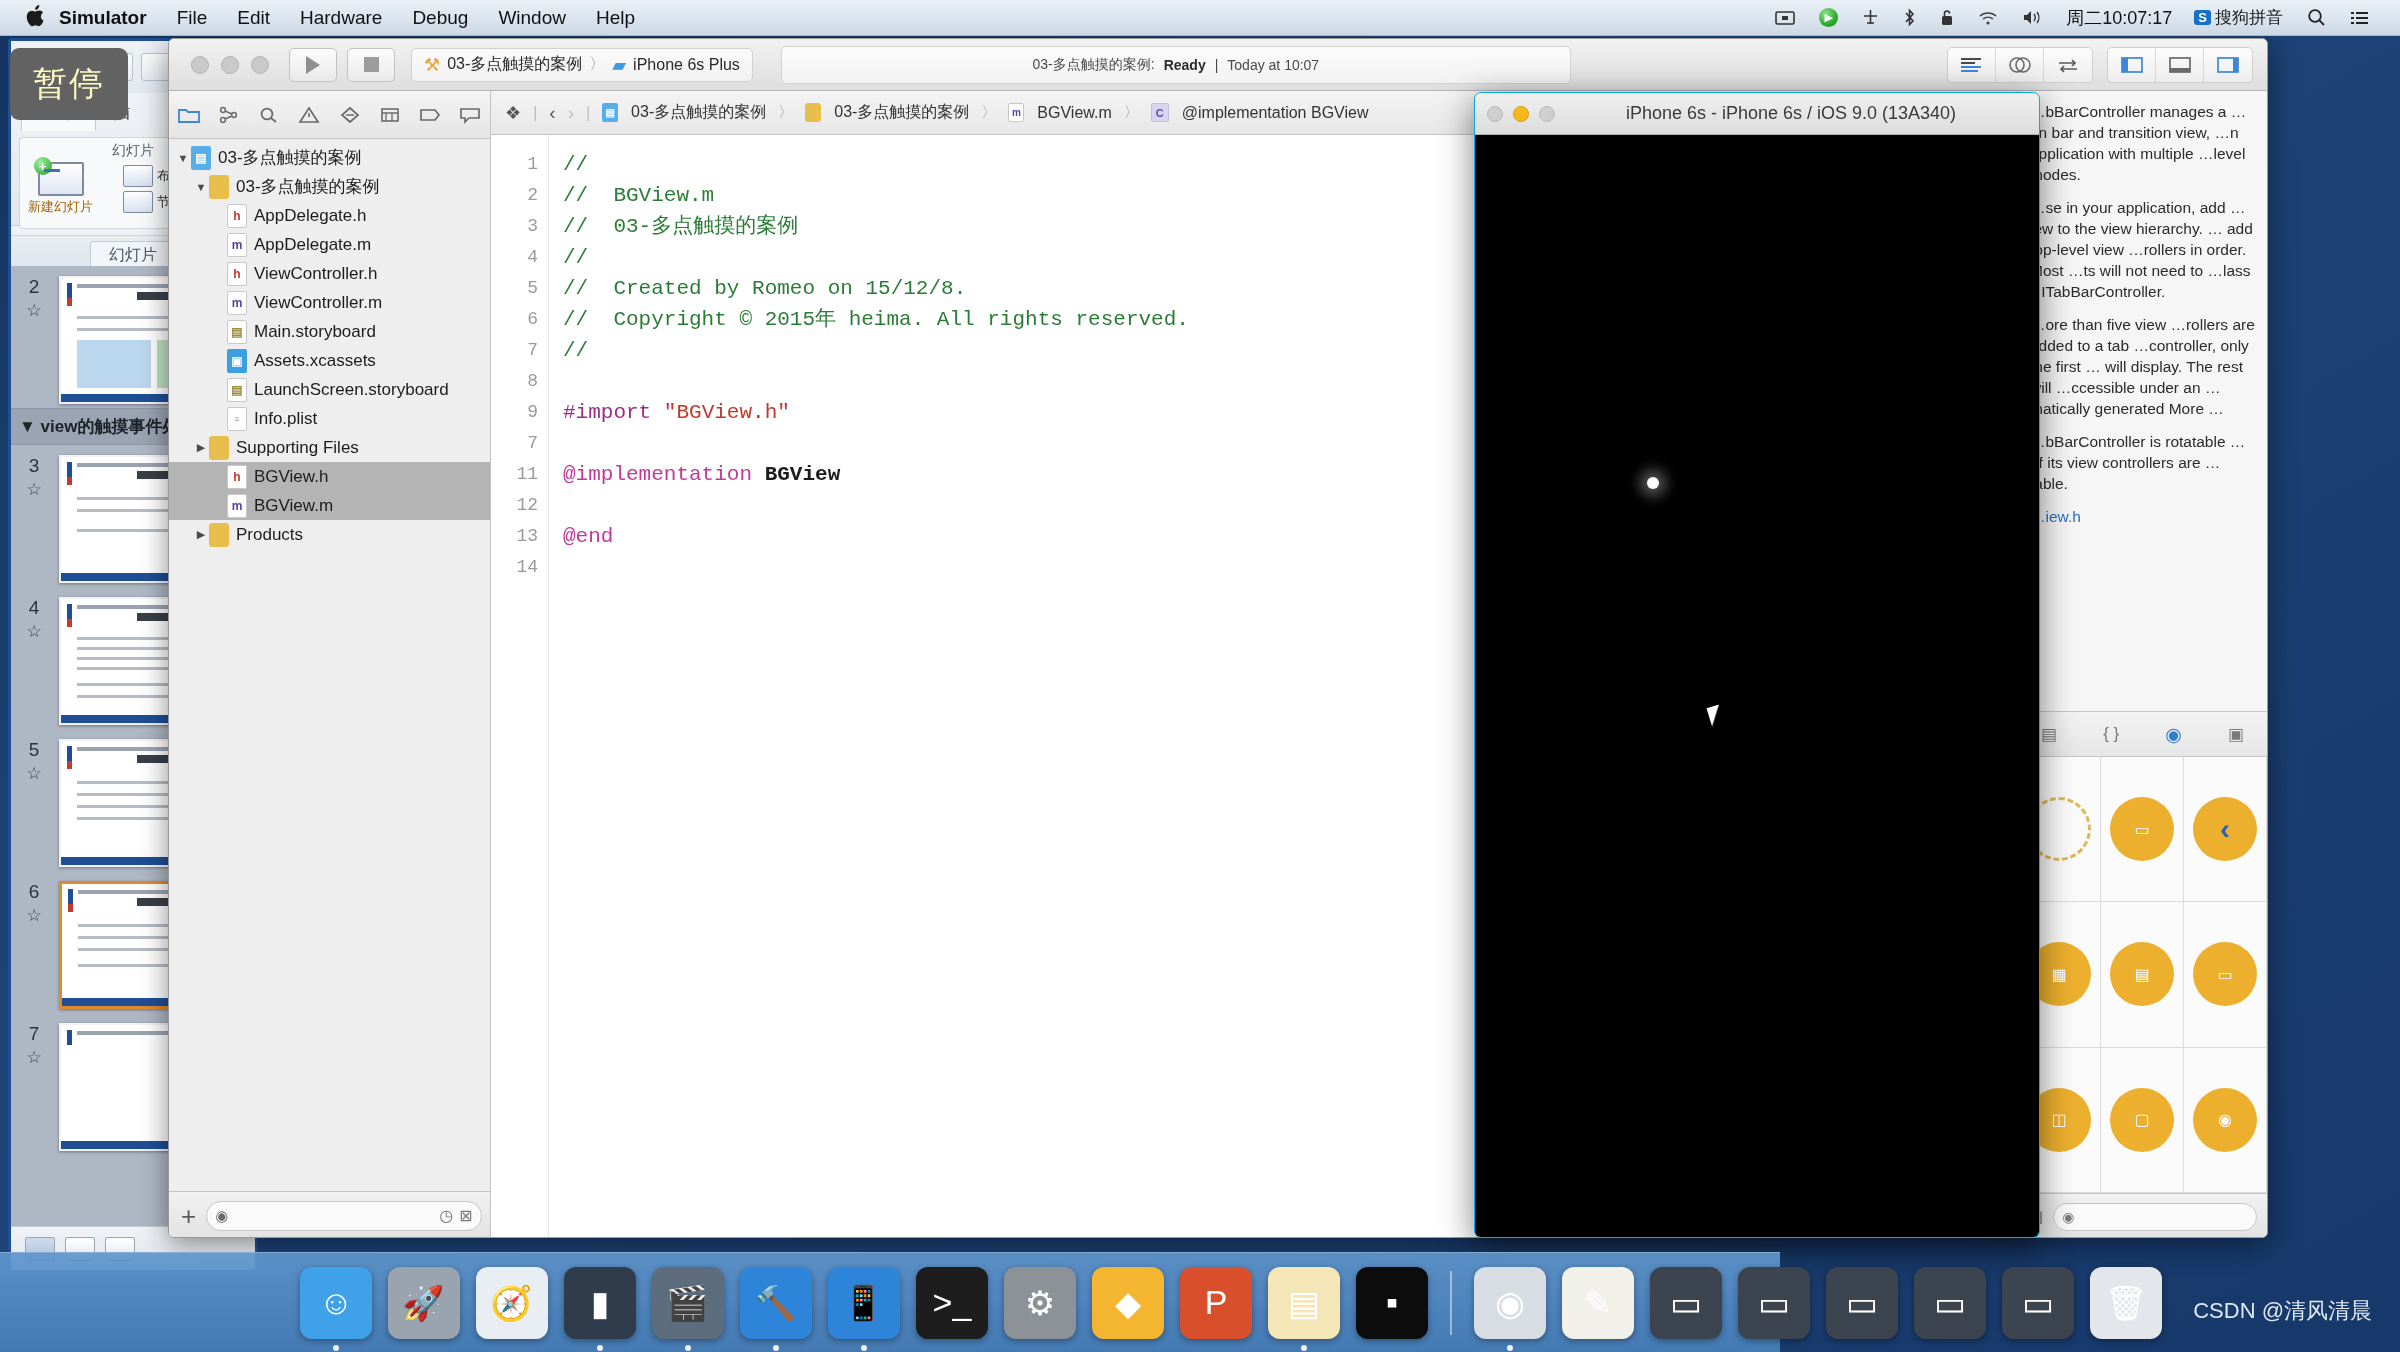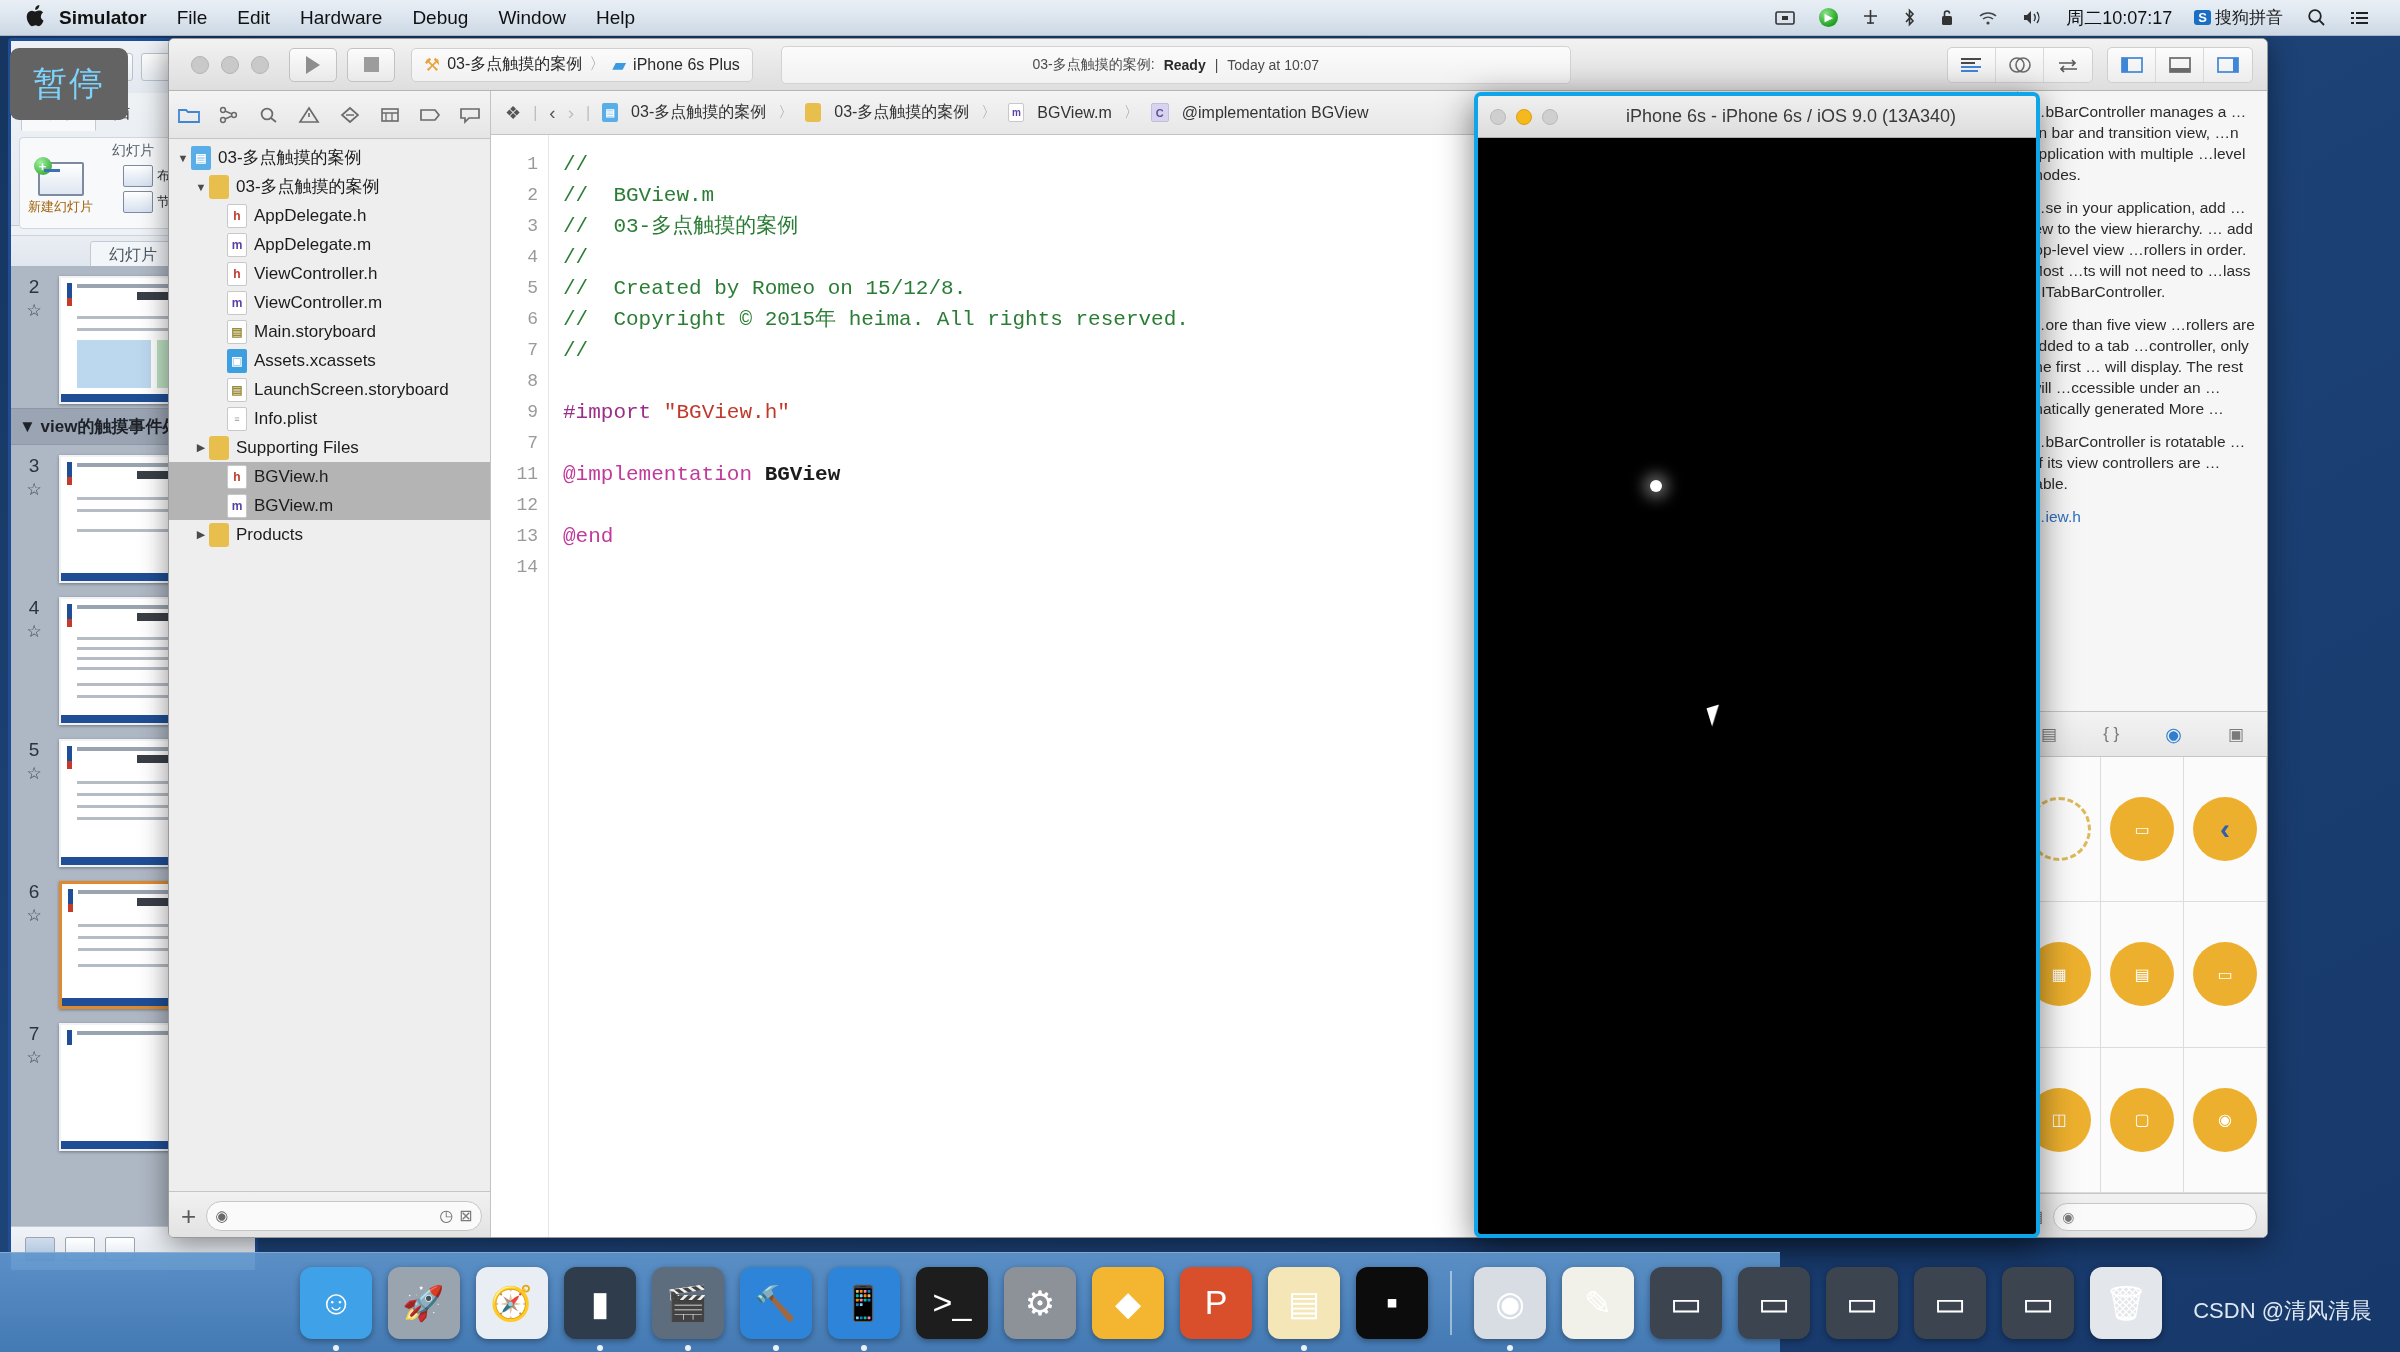--- a/index.html
+++ b/index.html
@@ -102,21 +102,21 @@
                    white-space:nowrap; overflow:hidden;}
   .ppt-statusbar{ position:absolute; left:0; right:0; bottom:0; height:44px;
      background:linear-gradient(to bottom,#f0f3f7,#dfe5ec); border-top:1px solid #c3ccd6;
      display:flex; align-items:center; gap:10px; padding-left:14px;}
   .ppt-viewbtn{ width:30px;height:24px;border:1px solid #9aa5b2;border-radius:2px;
      background:linear-gradient(to bottom,#fff,#dfe6ee);}
   .ppt-viewbtn.on{ background:linear-gradient(to bottom,#cfdcec,#a9c0dc); }
 
   .pause-badge {
     position:absolute; left:10px; top:48px; width:118px; height:72px;
-    background:#636363; border-radius:9px; color:#7dd3fc;
+    background:#636363; border-radius:9px; color:#fef9c3;
     display:flex; align-items:center; justify-content:center;
     font-size:34px; letter-spacing:2px; z-index:140;
   }
 
   
   .xcode {
     position:absolute; left:168px; top:38px; width:2100px; height:1200px;
     background:#f3f3f3; border:1px solid #9a9a9a; border-radius:6px;
     box-shadow: 0 6px 28px rgba(0,0,0,.45); overflow:hidden; z-index:200;
   }
@@ -216,21 +216,21 @@
          display:flex; align-items:center; justify-content:center; position:relative;}
   .orb.ghost { background:transparent; border:3px dashed #ddb95a; }
   .lib-footer{ height:46px; display:flex; align-items:center; gap:10px; padding:0 10px;
     background: linear-gradient(to bottom,#f1f1f1,#e2e2e2); border-top:1px solid #c6c6c6;}
   .lib-filter{ flex:1; height:28px; border:1px solid #c6c6c6; border-radius:14px; background:#fafafa;
                display:flex; align-items:center; padding:0 8px;}
 
   
   .simulator {
     position:absolute; left:1474px; top:92px; width:566px; height:1146px;
-    background:#5eead4; border:4px solid #0ea5e9; border-radius:7px;
+    background:#5eead4; border:1px solid #0ea5e9; border-radius:7px;
     box-shadow: 0 8px 34px rgba(0,0,0,.5); overflow:hidden; z-index:400;
   }
   .sim-titlebar { height:42px; background:linear-gradient(to bottom,#f0f0f0,#dcdcdc);
     border-bottom:1px solid #b0b0b0; display:flex; align-items:center; padding:0 12px; }
   .sim-traffic { display:flex; gap:10px; }
   .sim-tl { width:16px; height:16px; border-radius:50%; background:#cfcfcf; border:1px solid #b9b9b9;}
   .sim-tl.amber { background:#f5b91e; border-color:#d79f12; }
   .sim-title { flex:1; text-align:center; font-size:18px; color:#3a3a3a; }
   .sim-screen { position:absolute; left:0; top:42px; width:566px; height:1104px; background:#000; }
   .touch-dot { position:absolute; width:12px; height:12px; border-radius:50%;

